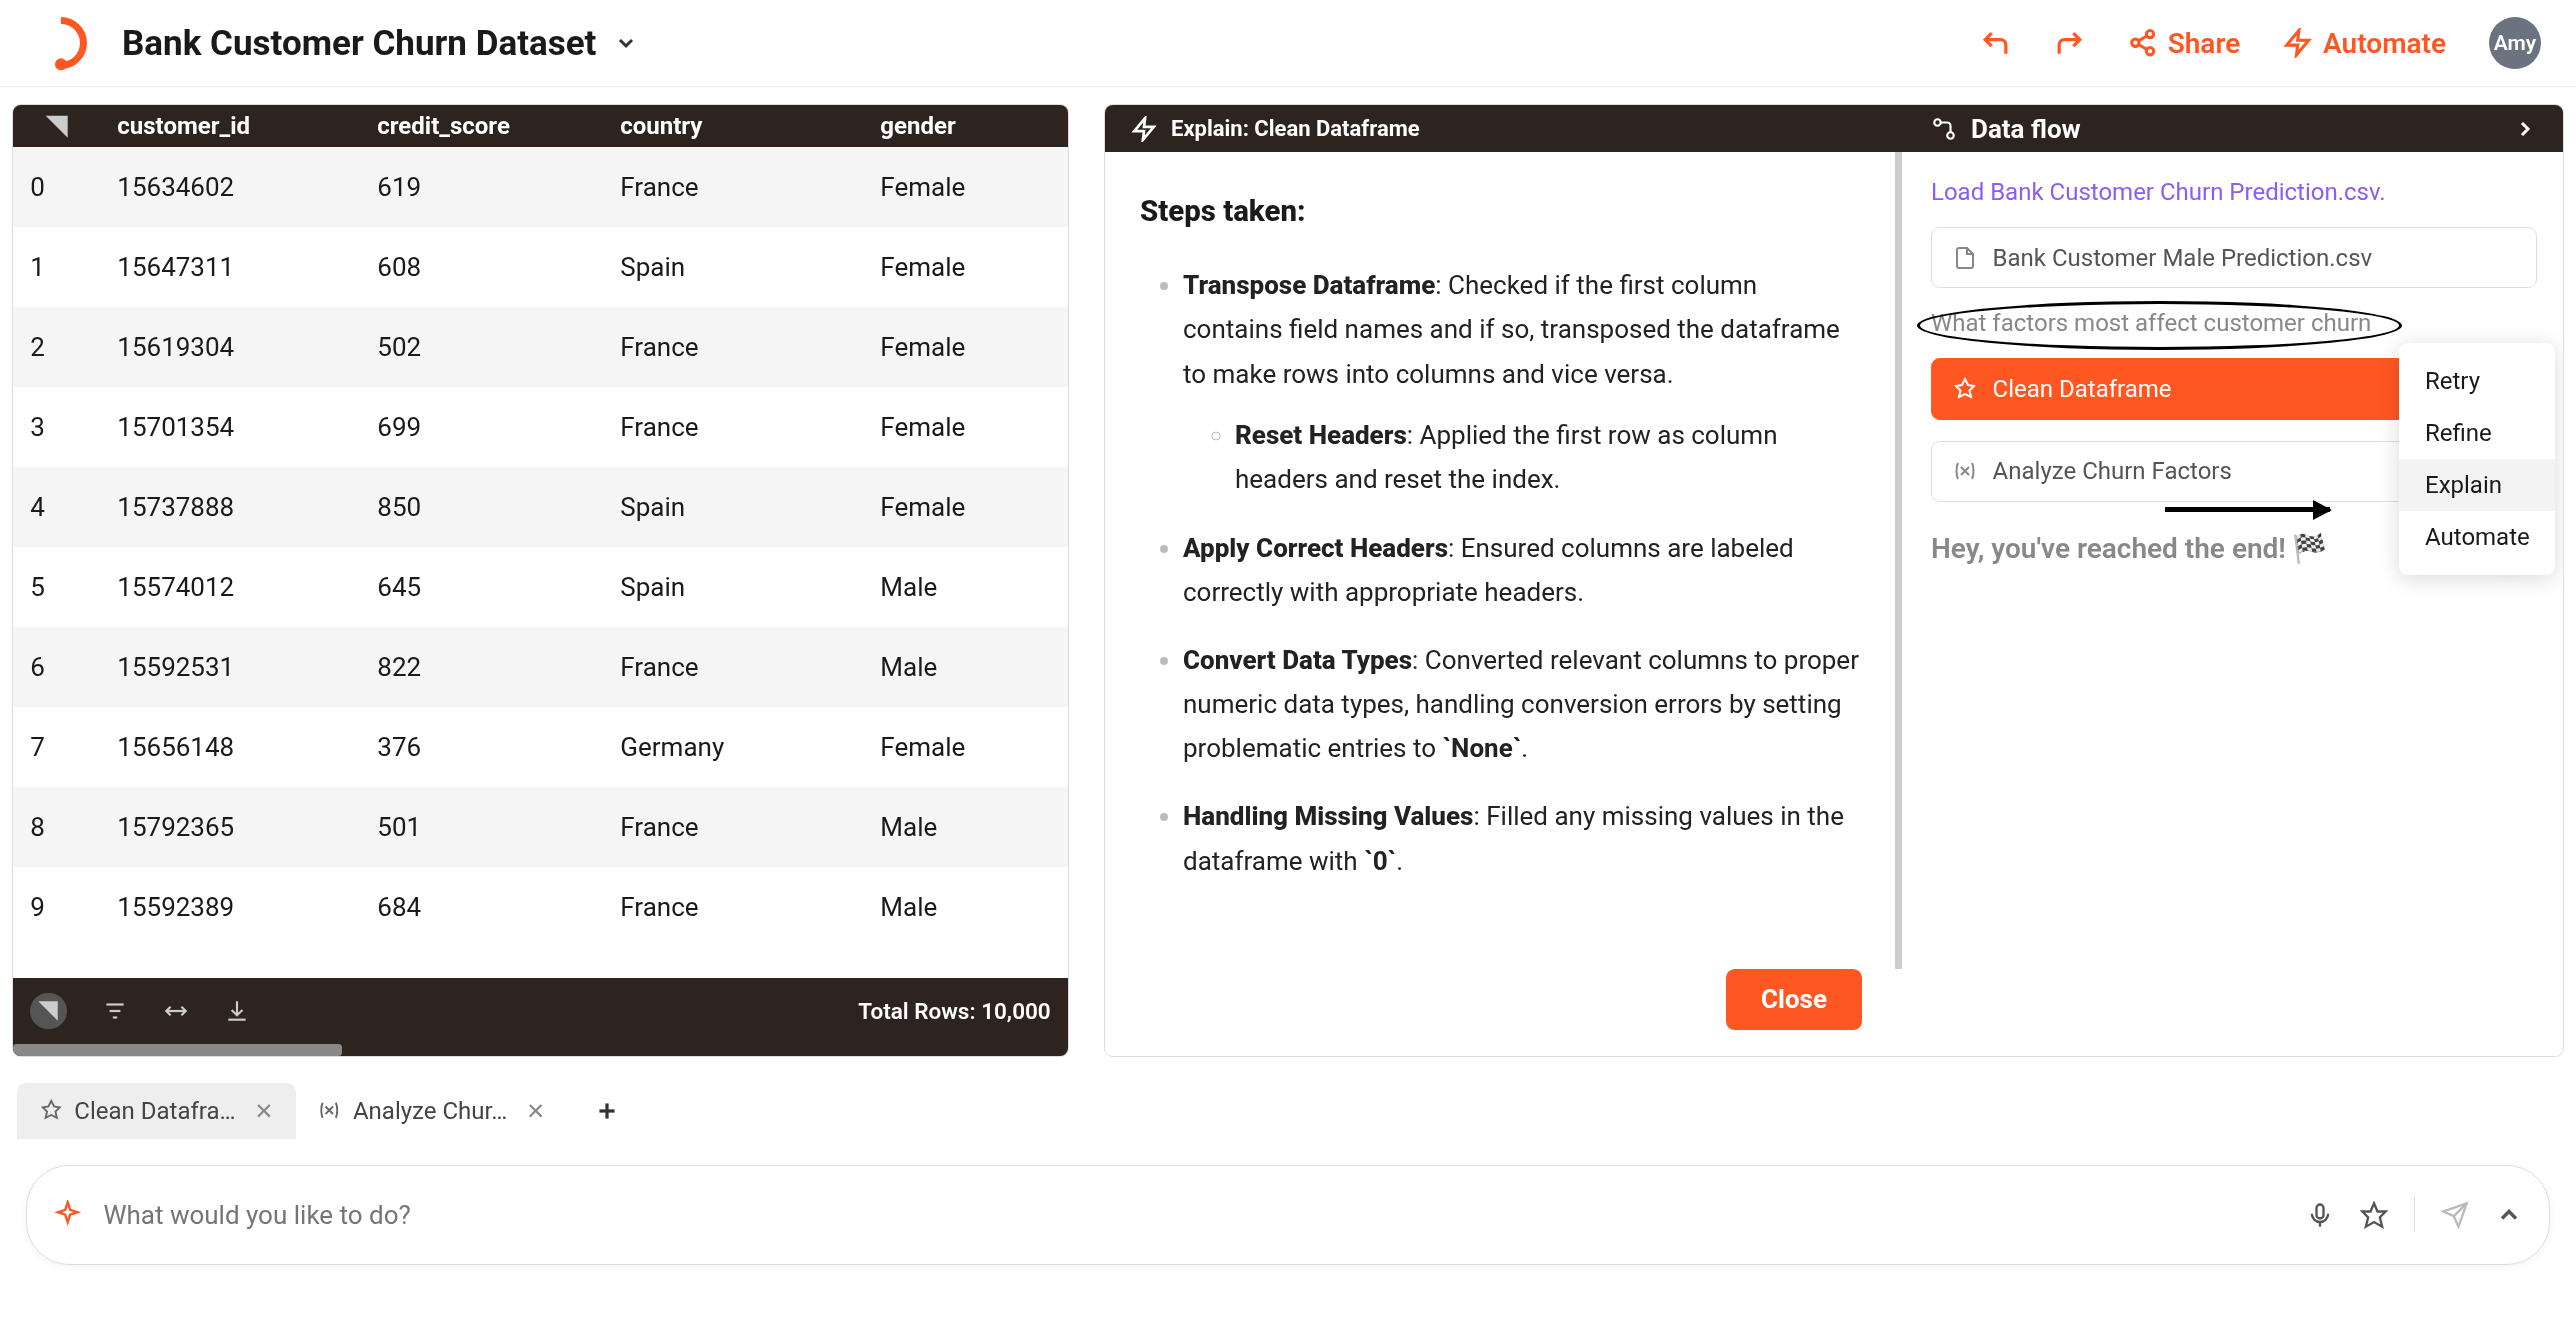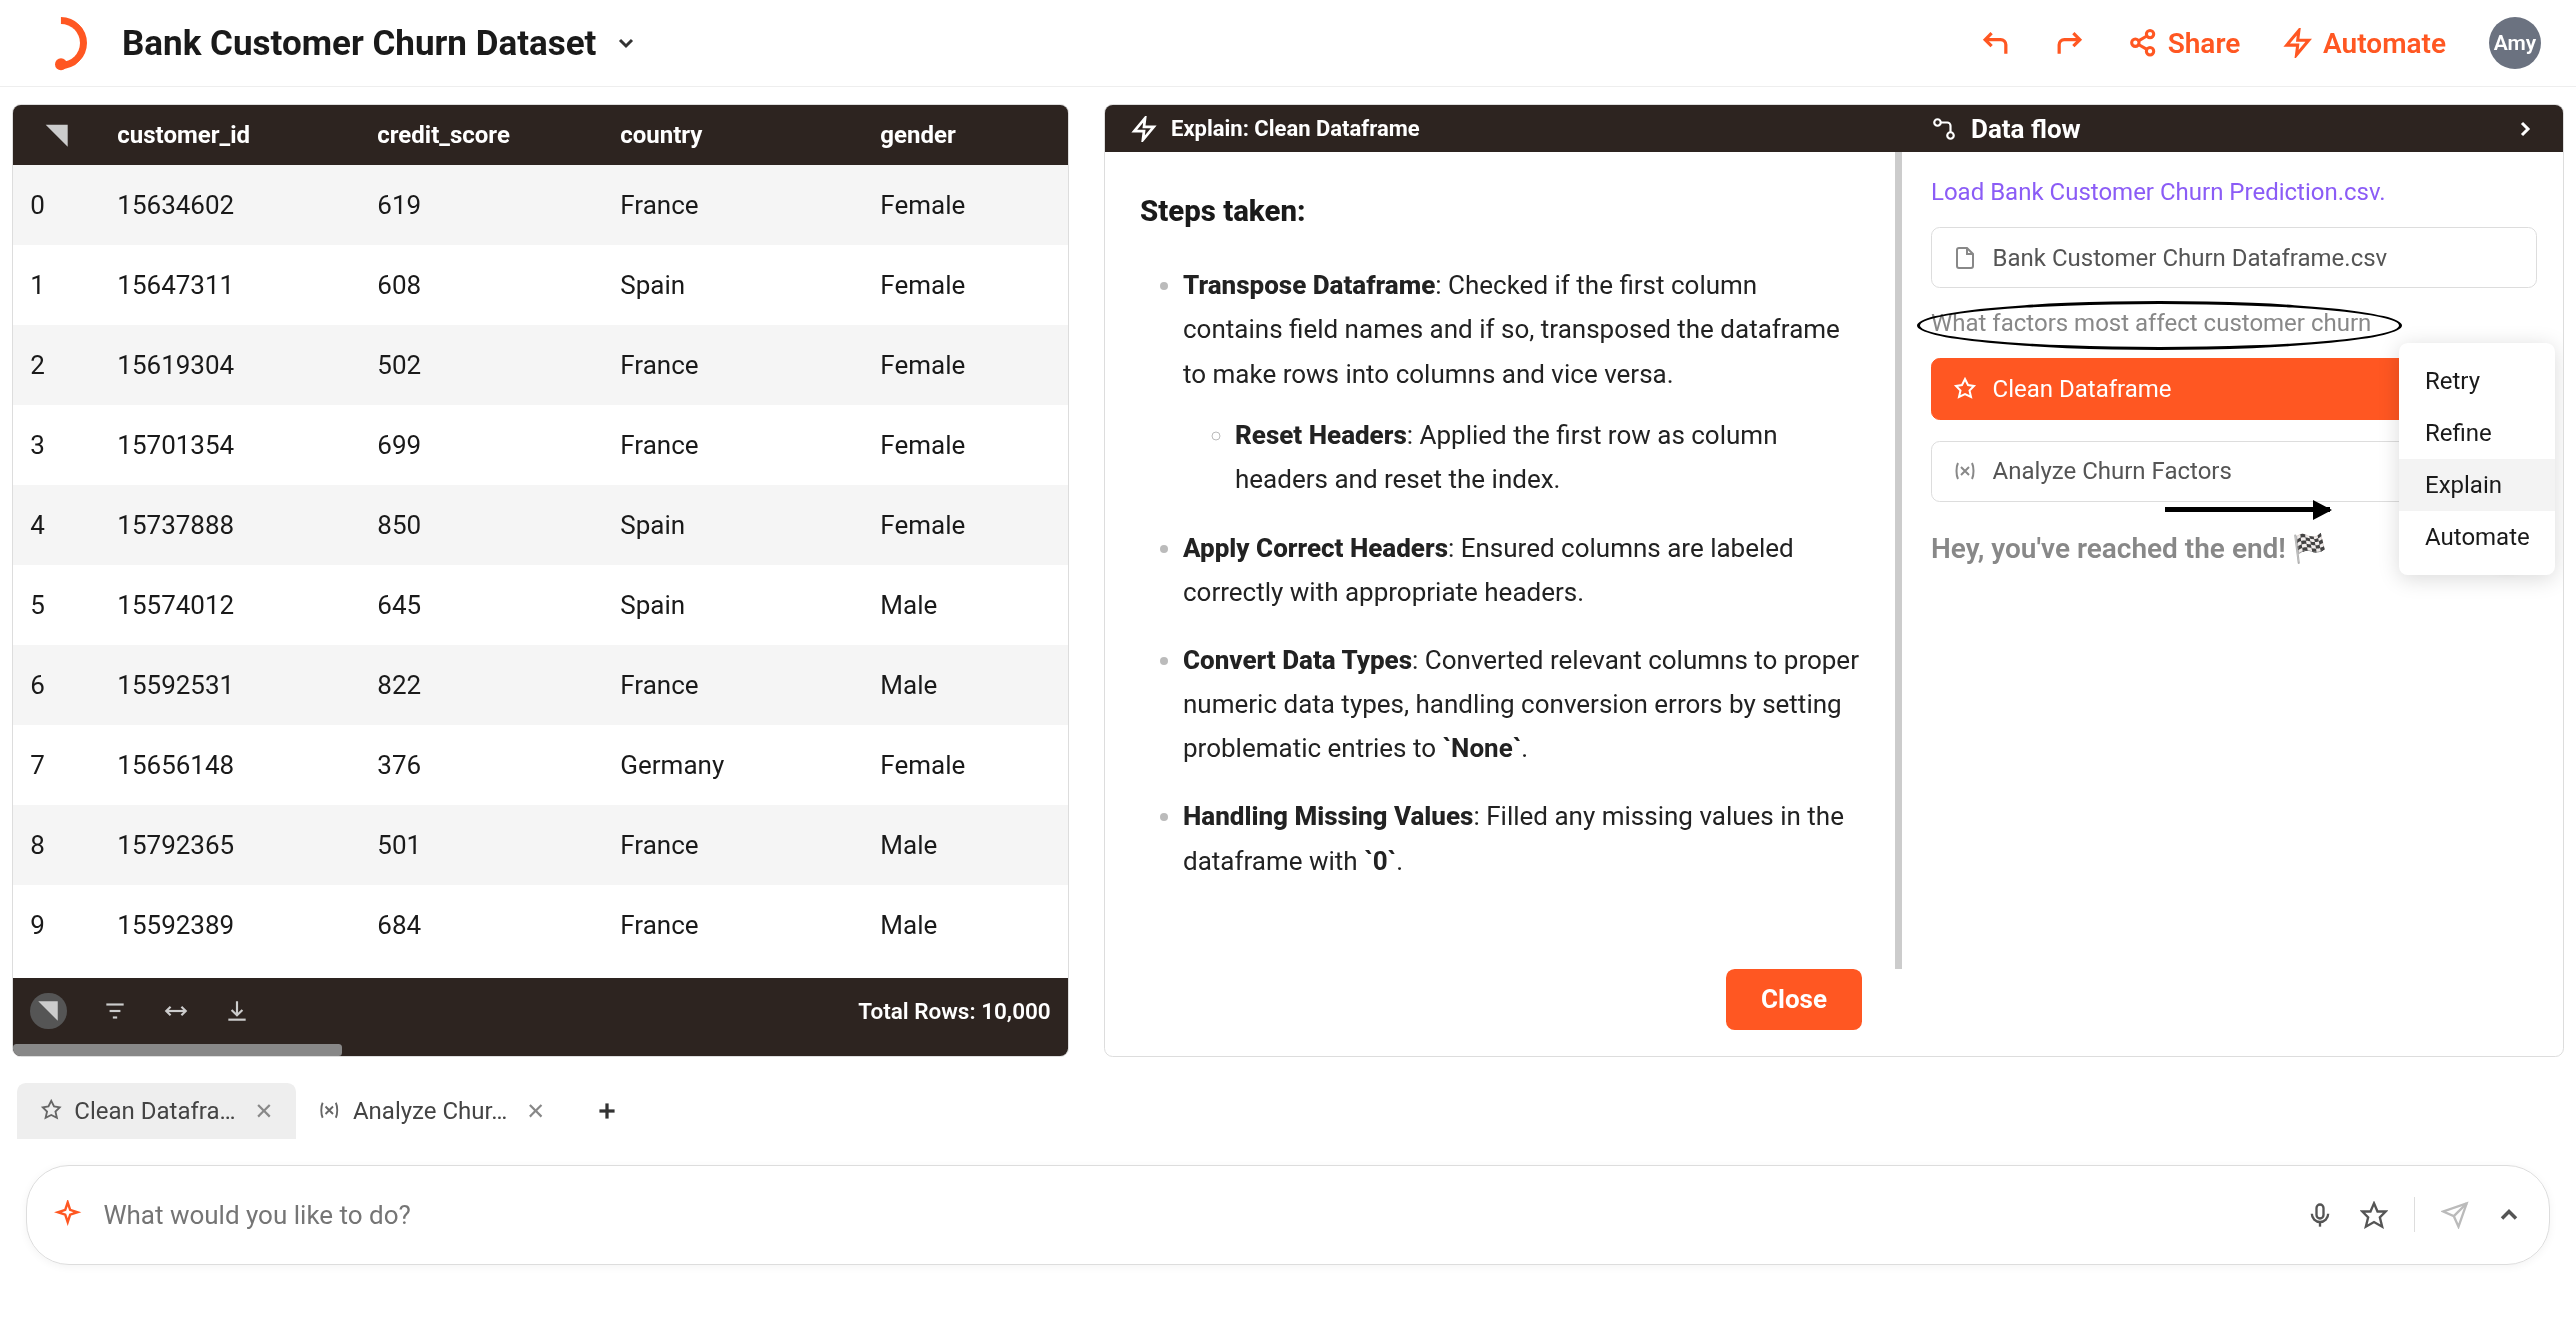--- a/index.html
+++ b/index.html
@@ -7,21 +7,21 @@
 .topbar { display:flex; align-items:center; padding:17.3px 35px; height:87px; border-bottom:0.9px solid #eee; }
 .logo { width:52px; height:52px; border:7px solid #ff5722; border-radius:50%; border-bottom-color:transparent; border-left-color:transparent; transform:rotate(45deg); position:relative; }
 .logo::after{content:"";position:absolute;width:12px;height:12px;background:#ff5722;border-radius:50%;bottom:-1.7px;right:-1.7px;transform:rotate(-45deg);}
 .title { font-size:35px; font-weight:700; margin-left:35px; display:flex; align-items:center; gap:17.3px; cursor:pointer; }
 .topbar-right { margin-left:auto; display:flex; align-items:center; gap:43px; }
 .top-action { display:flex; align-items:center; gap:10.4px; color:#ff5722; font-size:28px; font-weight:600; cursor:pointer; }
 .icon-btn { color:#ff5722; cursor:pointer; }
 .avatar { width:52px; height:52px; border-radius:50%; background:#6b7280; color:#fff; display:flex; align-items:center; justify-content:center; font-size:21px; font-weight:600; }
 .workspace { display:flex; padding:17.3px 12px; gap:35px; height:987px; }
 .panel-table { width:1057px; background:#fff; border-radius:8.7px; overflow:hidden; display:flex; flex-direction:column; border:0.9px solid #ddd; }
-.table-head { display:flex; background:#2d2420; color:#fff; height:60px; align-items:center; font-weight:700; font-size:24px; }
+.table-head { display:flex; background:#2d2420; color:#fff; height:42px; align-items:center; font-weight:700; font-size:24px; }
 .th { padding:0 17.3px; }
 .th-idx { width:87px; display:flex; justify-content:center; }
 .th1{width:260px}.th2{width:243px}.th3{width:260px}.th4{flex:1}
 .table-body { flex:1; overflow:hidden; }
 .trow { display:flex; height:80px; align-items:center; font-size:26px; }
 .trow:nth-child(odd){background:#f5f5f5;}
 .td{padding:0 17.3px;}
 .td-idx{width:87px;text-align:left}.td1{width:260px}.td2{width:243px}.td3{width:260px}.td4{flex:1}
 .table-foot { background:#2d2420; color:#fff; display:flex; align-items:center; padding:0 17.3px; height:66px; }
 .foot-icons{display:flex; gap:35px; align-items:center;}
@@ -271,21 +271,21 @@
             <polyline points="9 6 15 12 9 18"></polyline>
           </svg>
       </div>
       <div class="flow-body">
         <div class="flow-label">Load Bank Customer Churn Prediction.csv.</div>
         <div class="flow-chip">
           <svg width="24" height="24" viewBox="0 0 24 24" fill="none" stroke="#888" stroke-width="2">
               <path d="M14 2H6a2 2 0 0 0-2 2v16a2 2 0 0 0 2 2h12a2 2 0 0 0 2-2V8z"></path>
               <polyline points="14 2 14 8 20 8"></polyline>
             </svg>
-          <span>Bank Customer Churn Dataframe.csv</span>
+          <span>Bank Customer Male Prediction.csv</span>
         </div>
         <div class="flow-question">
           <span>What factors most affect customer churn</span>
           <div class="ellipse-annot"></div>
         </div>
         <div class="flow-chip active">
           <svg width="24" height="24" viewBox="0 0 24 24" fill="none" stroke="#fff" stroke-width="2">
               <path d="M12 2l3 6 6 1-4.5 4.5L18 20l-6-3-6 3 1.5-6.5L3 9l6-1z"></path>
             </svg>
           <span>Clean Dataframe</span>

